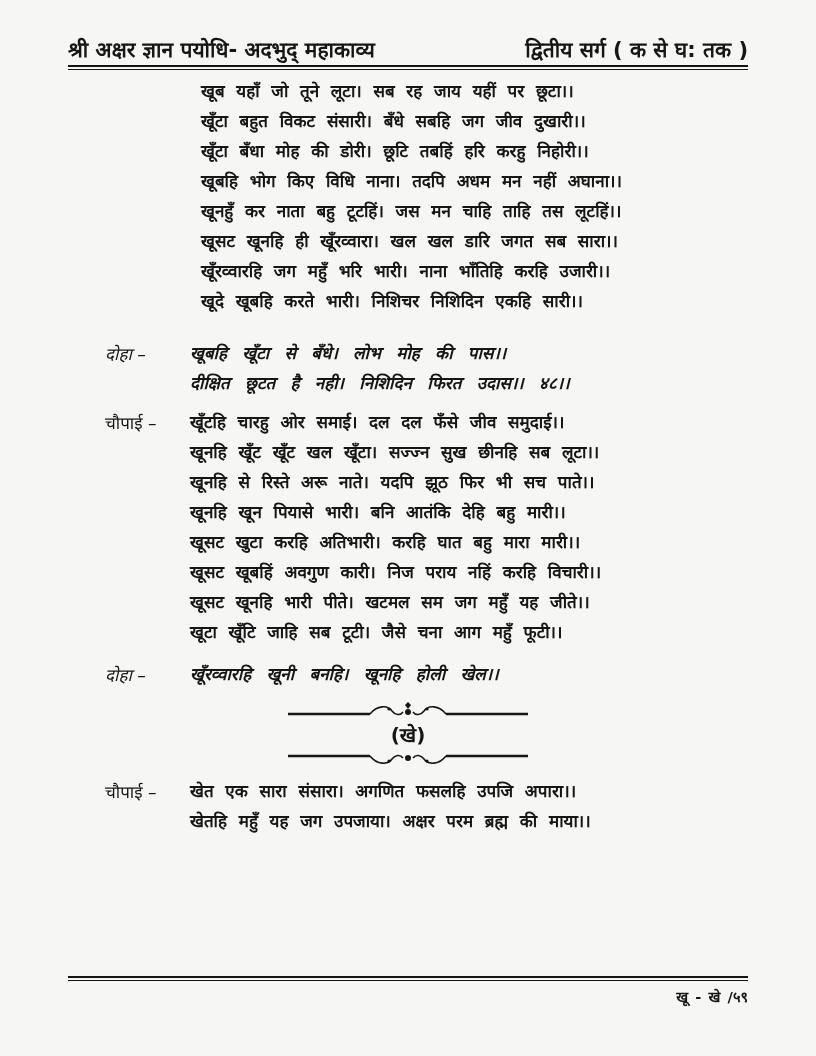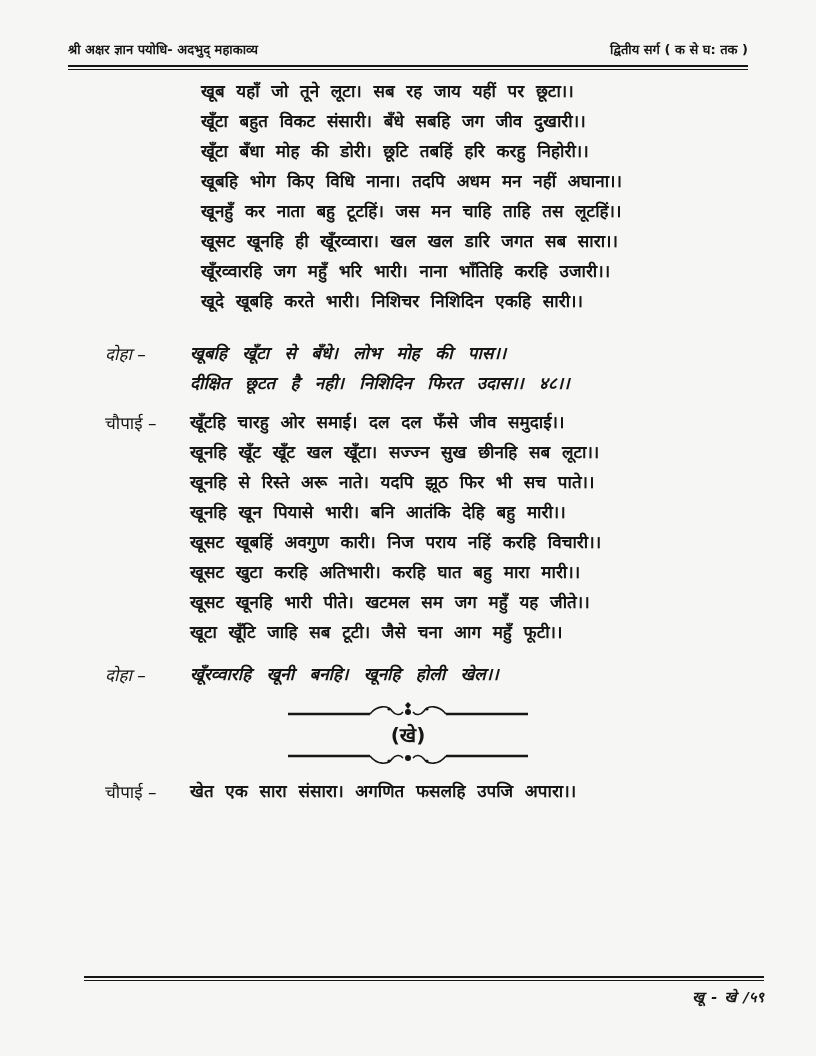--- a/index.html
+++ b/index.html
@@ -14,21 +14,21 @@
     position:relative;
     box-sizing:border-box;
     width:816px;height:1056px;
     padding:40px 68px 0 68px;
   }
   .header{
     display:flex;
     justify-content:space-between;
     align-items:flex-end;
     font-weight:bold;
-    font-size:13px;
+    font-size:21px;
     line-height:20px;
   }
   .rule{
     height:2px;
     border-top:2px solid #161616;
     border-bottom:1px solid #161616;
     margin-top:5px;
   }
   .content{margin-top:6px;}
   .verse-block{display:flex;align-items:flex-start;}
@@ -70,24 +70,23 @@
   }
   .divider svg{display:block;margin:0 auto;}
   .divider-letter{
     font-size:20px;
     font-weight:bold;
     line-height:26px;
   }
   .chaupai2{margin-top:8px;}
   .footer-area{
     position:absolute;
-    left:84px;
+    left:68px;
     width:680px;
     top:976px;
-    font-style:italic;
   }
   .footer-text{
     text-align:right;
     font-size:14.5px;
     font-weight:600;
     margin-top:5px;
     word-spacing:0.15em;
   }
 </style>
 </head>
@@ -129,22 +128,22 @@
 
     <div class="verse-block chaupai1">
       <div class="label-col">
         <span class="vlabel">चौपाई –</span>
       </div>
       <div class="lines">
         <p class="vline">खूँटहि चारहु ओर समाई। दल दल फँसे जीव समुदाई।।</p>
         <p class="vline">खूनहि खूँट खूँट खल खूँटा। सज्ज्न सुख छीनहि सब लूटा।।</p>
         <p class="vline">खूनहि से रिस्ते अरू नाते। यदपि झूठ फिर भी सच पाते।।</p>
         <p class="vline">खूनहि खून पियासे भारी। बनि आतंकि देहि बहु मारी।।</p>
+        <p class="vline">खूसट खुटा करहि अतिभारी। करहि घात बहु मारा मारी।।</p>
         <p class="vline">खूसट खूबहिं अवगुण कारी। निज पराय नहिं करहि विचारी।।</p>
-        <p class="vline">खूसट खुटा करहि अतिभारी। करहि घात बहु मारा मारी।।</p>
         <p class="vline">खूसट खूनहि भारी पीते। खटमल सम जग महुँ यह जीते।।</p>
         <p class="vline">खूटा खूँटि जाहि सब टूटी। जैसे चना आग महुँ फूटी।।</p>
       </div>
     </div>
 
     <div class="verse-block doha doha49">
       <div class="label-col">
         <span class="vlabel">दोहा –</span>
       </div>
       <div class="lines">
@@ -174,20 +173,21 @@
         <circle cx="139" cy="7" r="1.6" fill="#161616"></circle>
       </svg>
     </div>
 
     <div class="verse-block chaupai2">
       <div class="label-col">
         <span class="vlabel">चौपाई –</span>
       </div>
       <div class="lines">
         <p class="vline">खेत एक सारा संसारा। अगणित फसलहि उपजि अपारा।।</p>
+        <p class="vline">खेतहि महुँ यह जग उपजाया। अक्षर परम ब्रह्म की माया।।</p>
       </div>
     </div>
 
   </div>
 
   <div class="footer-area">
     <div class="rule" style="margin-top:0;"></div>
     <div class="footer-text">खू - खे /५९</div>
   </div>
 

